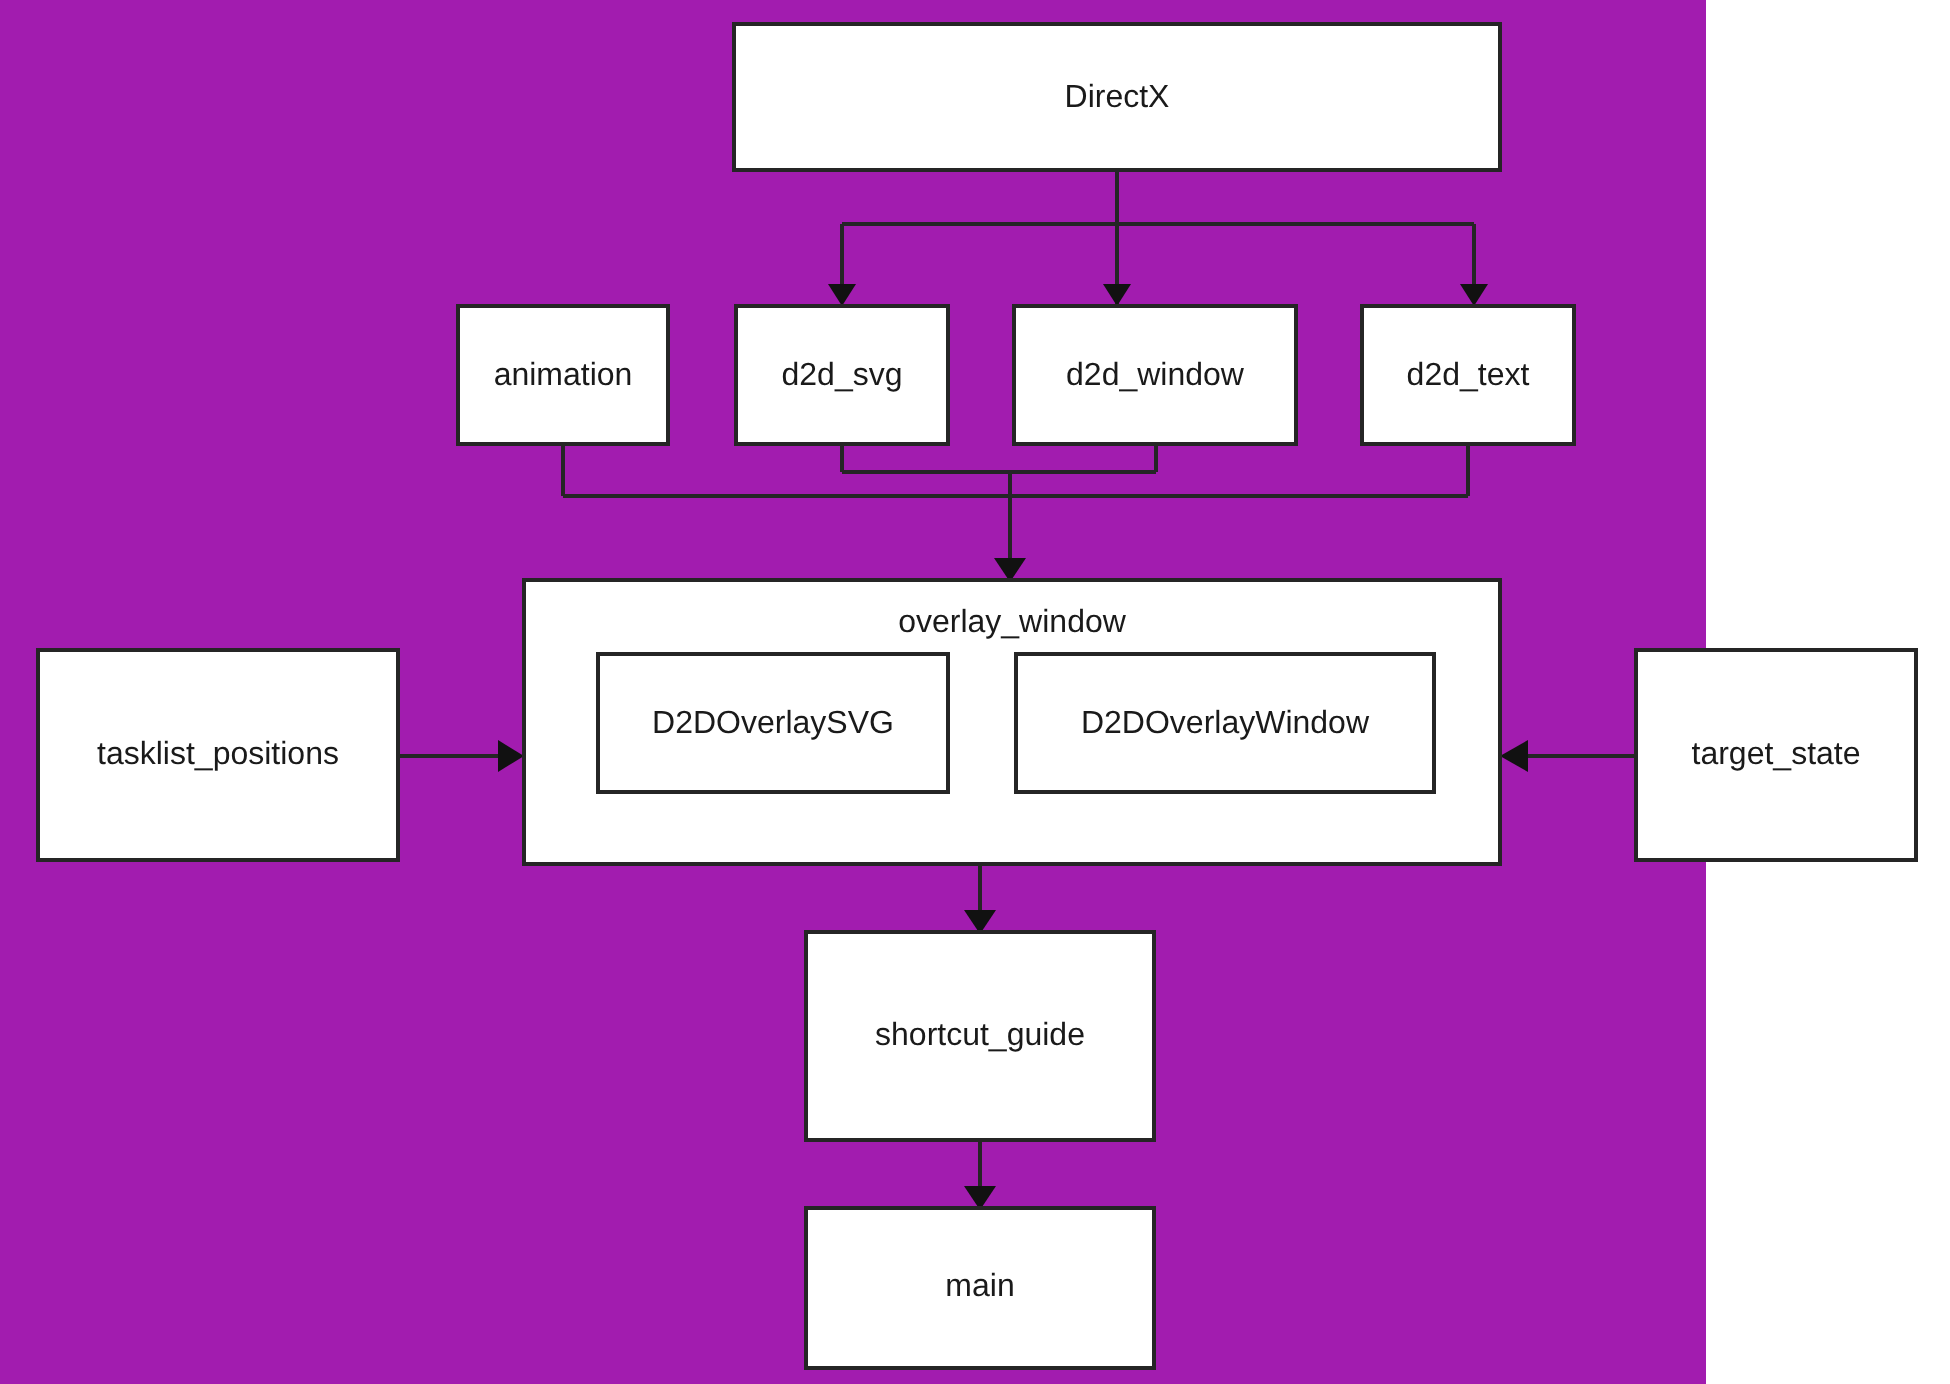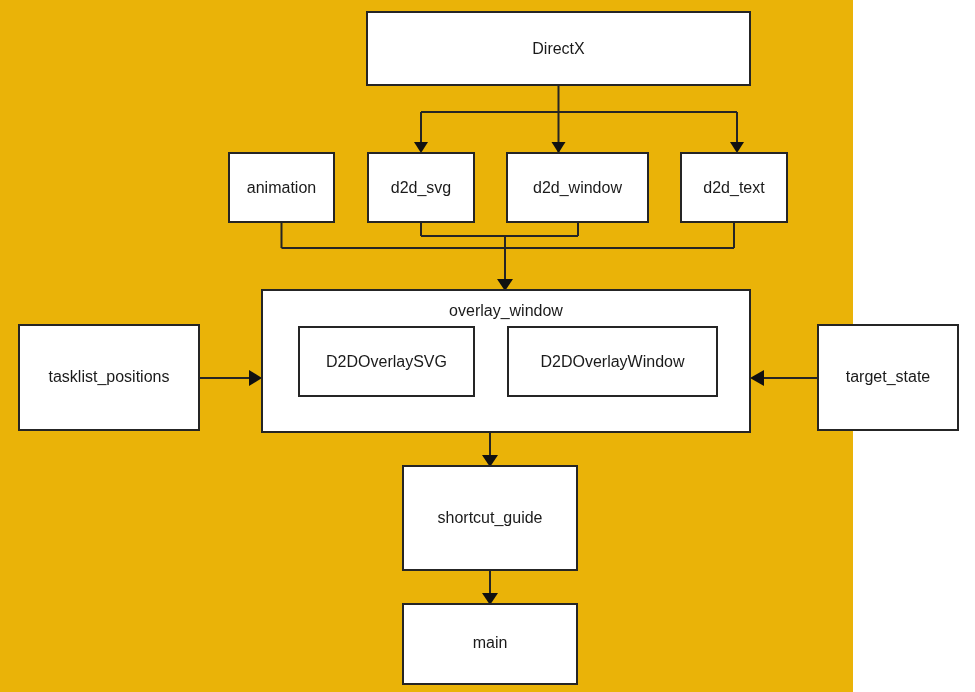--- a/index.html
+++ b/index.html
@@ -10,21 +10,21 @@
   body {
     width: 975px;
     height: 692px;
     overflow: hidden;
     font-family: "Liberation Sans", sans-serif;
   }
   #diagram-root {
     position: relative;
     width: 853px;
     height: 692px;
-    background: #eab308;
+    background: #a21caf;
   }
   svg.diagram-canvas {
     position: absolute;
     top: 0;
     left: 0;
     width: 975px;
     height: 692px;
     display: block;
   }
   .node-rect {

